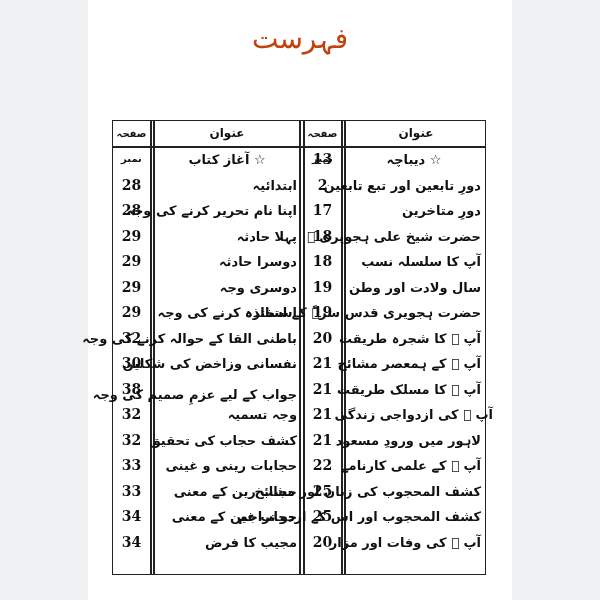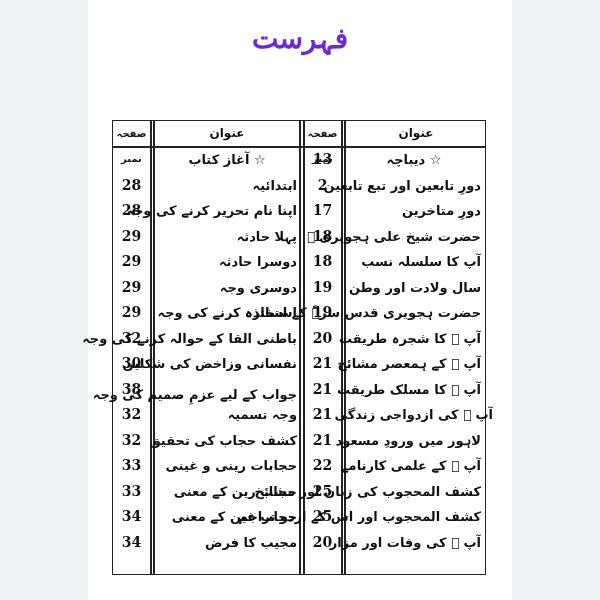--- a/index.html
+++ b/index.html
@@ -8,22 +8,22 @@
     background: #eff0f2;
     position: relative;
     font-family: "DejaVu Sans", sans-serif;
   }
   .paper {
     position: absolute; left: 88px; top: 0; width: 424px; height: 600px;
     background: #ffffff;
   }
   .title {
     position: absolute; left: 0; top: 22px; width: 600px; text-align: center;
-    font-family: "DejaVu Serif", serif; font-weight: bold; font-size: 28px;
-    color: #6d28d9; direction: rtl;
+    font-family: "DejaVu Serif", serif; font-weight: normal; font-size: 28px;
+    color: #c2410c; direction: rtl;
   }
   .toc {
     position: absolute; left: 112px; top: 120px; width: 374px; height: 455px;
     border: 1.5px solid #222; box-sizing: border-box;
   }
   .vline { position: absolute; top: 0; bottom: 0; width: 1.5px; background: #222; }
   .hline { position: absolute; left: 0; right: 0; top: 25px; height: 1.5px; background: #222; }
   .head {
     position: absolute; top: 0; height: 25px; line-height: 25px; text-align: center;
     font-weight: bold; font-size: 12px; color: #111; direction: rtl;

